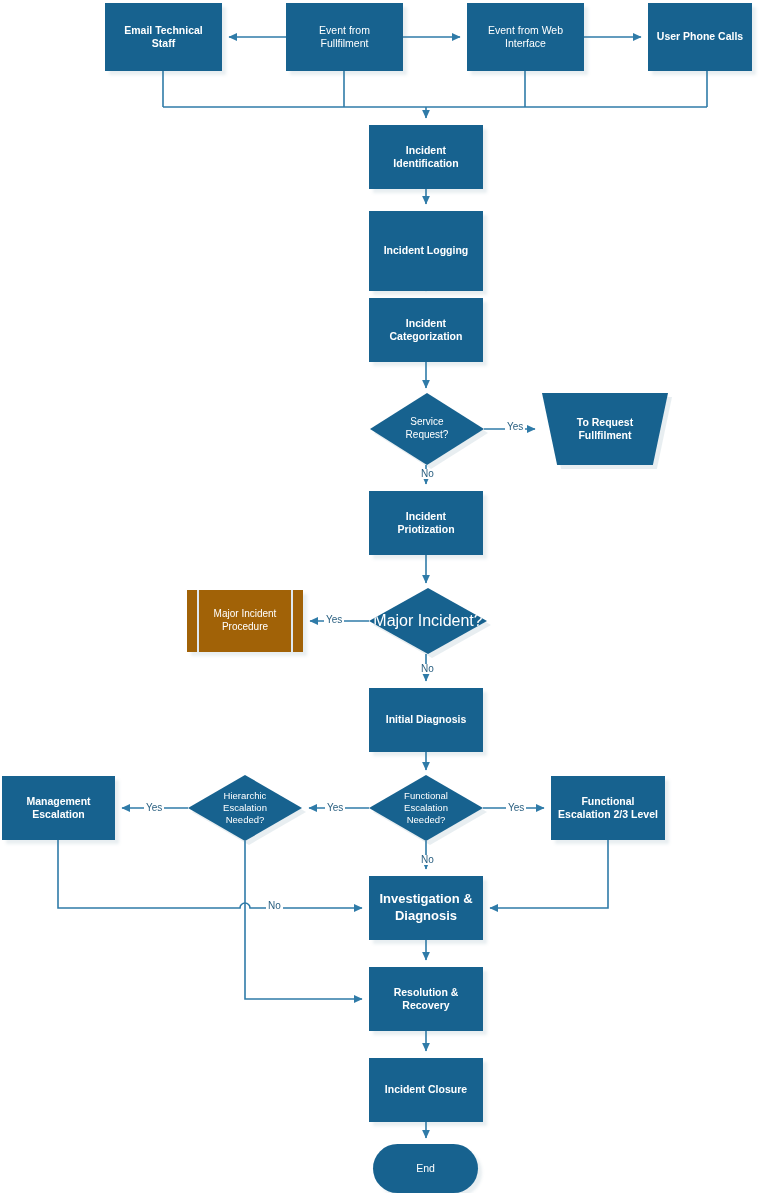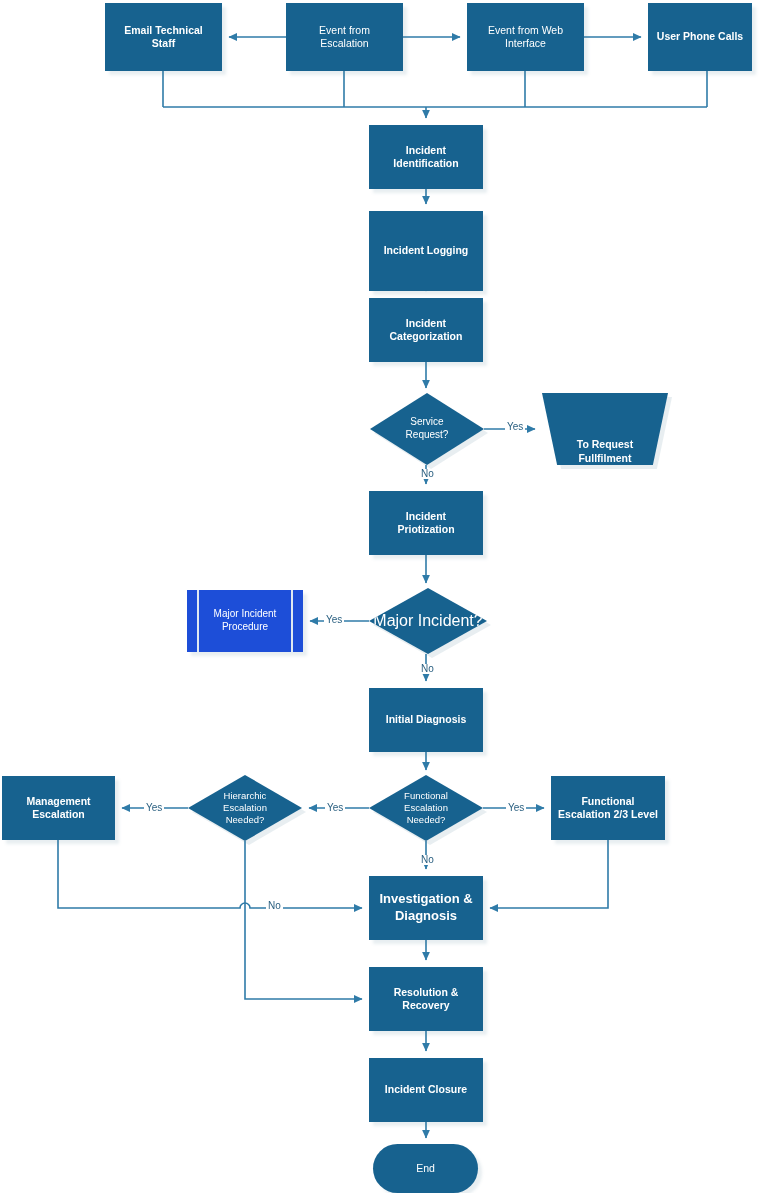--- a/index.html
+++ b/index.html
@@ -41,21 +41,21 @@
     padding: 0 4px;
     white-space: pre-line;
   }
   
   .shape-process {
     background: #17628f;
     box-shadow: 4px 4px 3px rgba(80, 120, 150, 0.13);
   }
   
   .shape-predefined {
-    background: #1d4ed8;
+    background: #a16207;
     box-shadow: 4px 4px 3px rgba(80, 120, 150, 0.13);
   }
   .shape-predefined::before,
   .shape-predefined::after {
     content: "";
     position: absolute;
     top: 0;
     bottom: 0;
     width: 2px;
     background: #dfe9f1;
@@ -158,21 +158,21 @@
   <div class="shadow-ghost" style="left:192px;top:779px;width:114px;height:66px;clip-path:polygon(50% 0%,100% 50%,50% 100%,0% 50%);"></div>
   <div class="shadow-ghost" style="left:546px;top:397px;width:126px;height:72px;clip-path:polygon(0% 0%,100% 0%,88% 100%,12% 100%);"></div>
 
   <div id="node-layer">
       <div class="node shape-process" style="left: 105px; top: 3px; width: 117px; height: 68px;">
         <span class="lbl" style="font-size: 10.5px; font-weight: 700;">Email Technical
 Staff</span>
       </div>
       <div class="node shape-process" style="left: 286px; top: 3px; width: 117px; height: 68px;">
         <span class="lbl" style="font-size: 10.5px; font-weight: 400;">Event from
-Escalation</span>
+Fullfilment</span>
       </div>
       <div class="node shape-process" style="left: 467px; top: 3px; width: 117px; height: 68px;">
         <span class="lbl" style="font-size: 10.5px; font-weight: 400;">Event from Web
 Interface</span>
       </div>
       <div class="node shape-process" style="left: 648px; top: 3px; width: 104px; height: 68px;">
         <span class="lbl" style="font-size: 10.5px; font-weight: 700;">User Phone Calls</span>
       </div>
       <div class="node shape-process" style="left: 369px; top: 125px; width: 114px; height: 64px;">
         <span class="lbl" style="font-size: 10.5px; font-weight: 700;">Incident
@@ -182,21 +182,21 @@
         <span class="lbl" style="font-size: 10.5px; font-weight: 700;">Incident Logging</span>
       </div>
       <div class="node shape-process" style="left: 369px; top: 298px; width: 114px; height: 64px;">
         <span class="lbl" style="font-size: 10.5px; font-weight: 700;">Incident
 Categorization</span>
       </div>
       <div class="node shape-decision" style="left: 370px; top: 393px; width: 114px; height: 72px;">
         <span class="lbl" style="font-size: 10px; font-weight: 400;">Service
 Request?</span>
       </div>
-      <div class="node shape-trapezoid" style="left: 542px; top: 393px; width: 126px; height: 72px; align-items: flex-end;">
+      <div class="node shape-trapezoid" style="left: 542px; top: 393px; width: 126px; height: 72px;">
         <span class="lbl" style="font-size: 10.5px; font-weight: 700;">To Request
 Fullfilment</span>
       </div>
       <div class="node shape-process" style="left: 369px; top: 491px; width: 114px; height: 64px;">
         <span class="lbl" style="font-size: 10.5px; font-weight: 700;">Incident
 Priotization</span>
       </div>
       <div class="node shape-decision" style="left: 369px; top: 588px; width: 118px; height: 66px;">
         <span class="lbl" style="font-size: 16px; font-weight: 400;">Major Incident?</span>
       </div>

